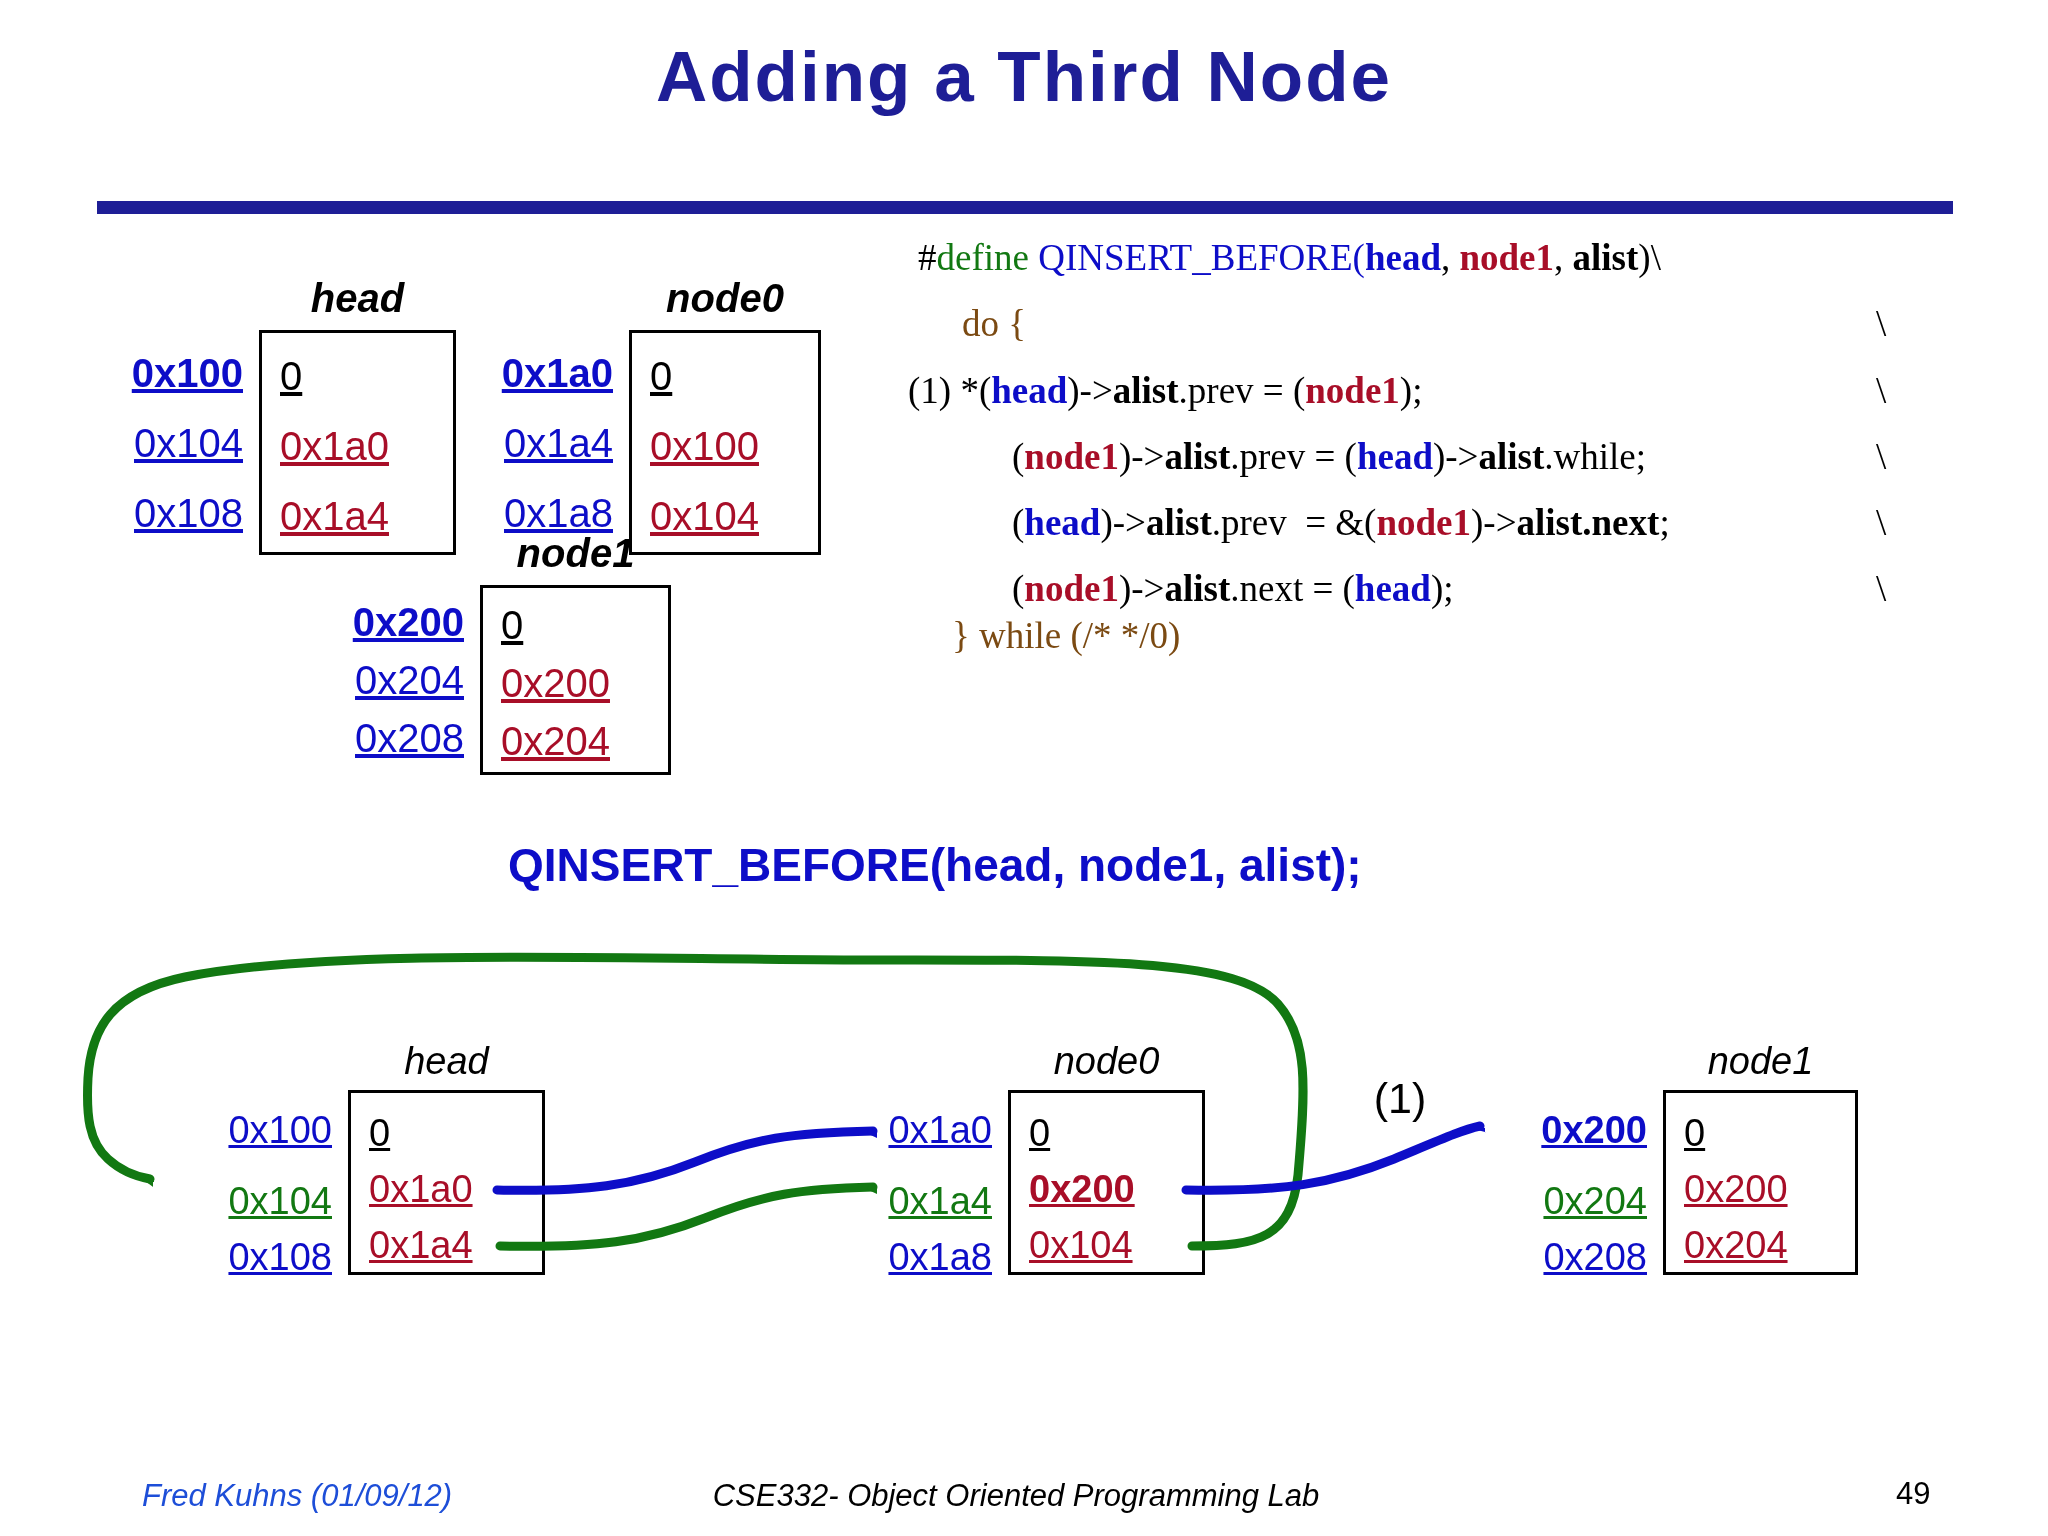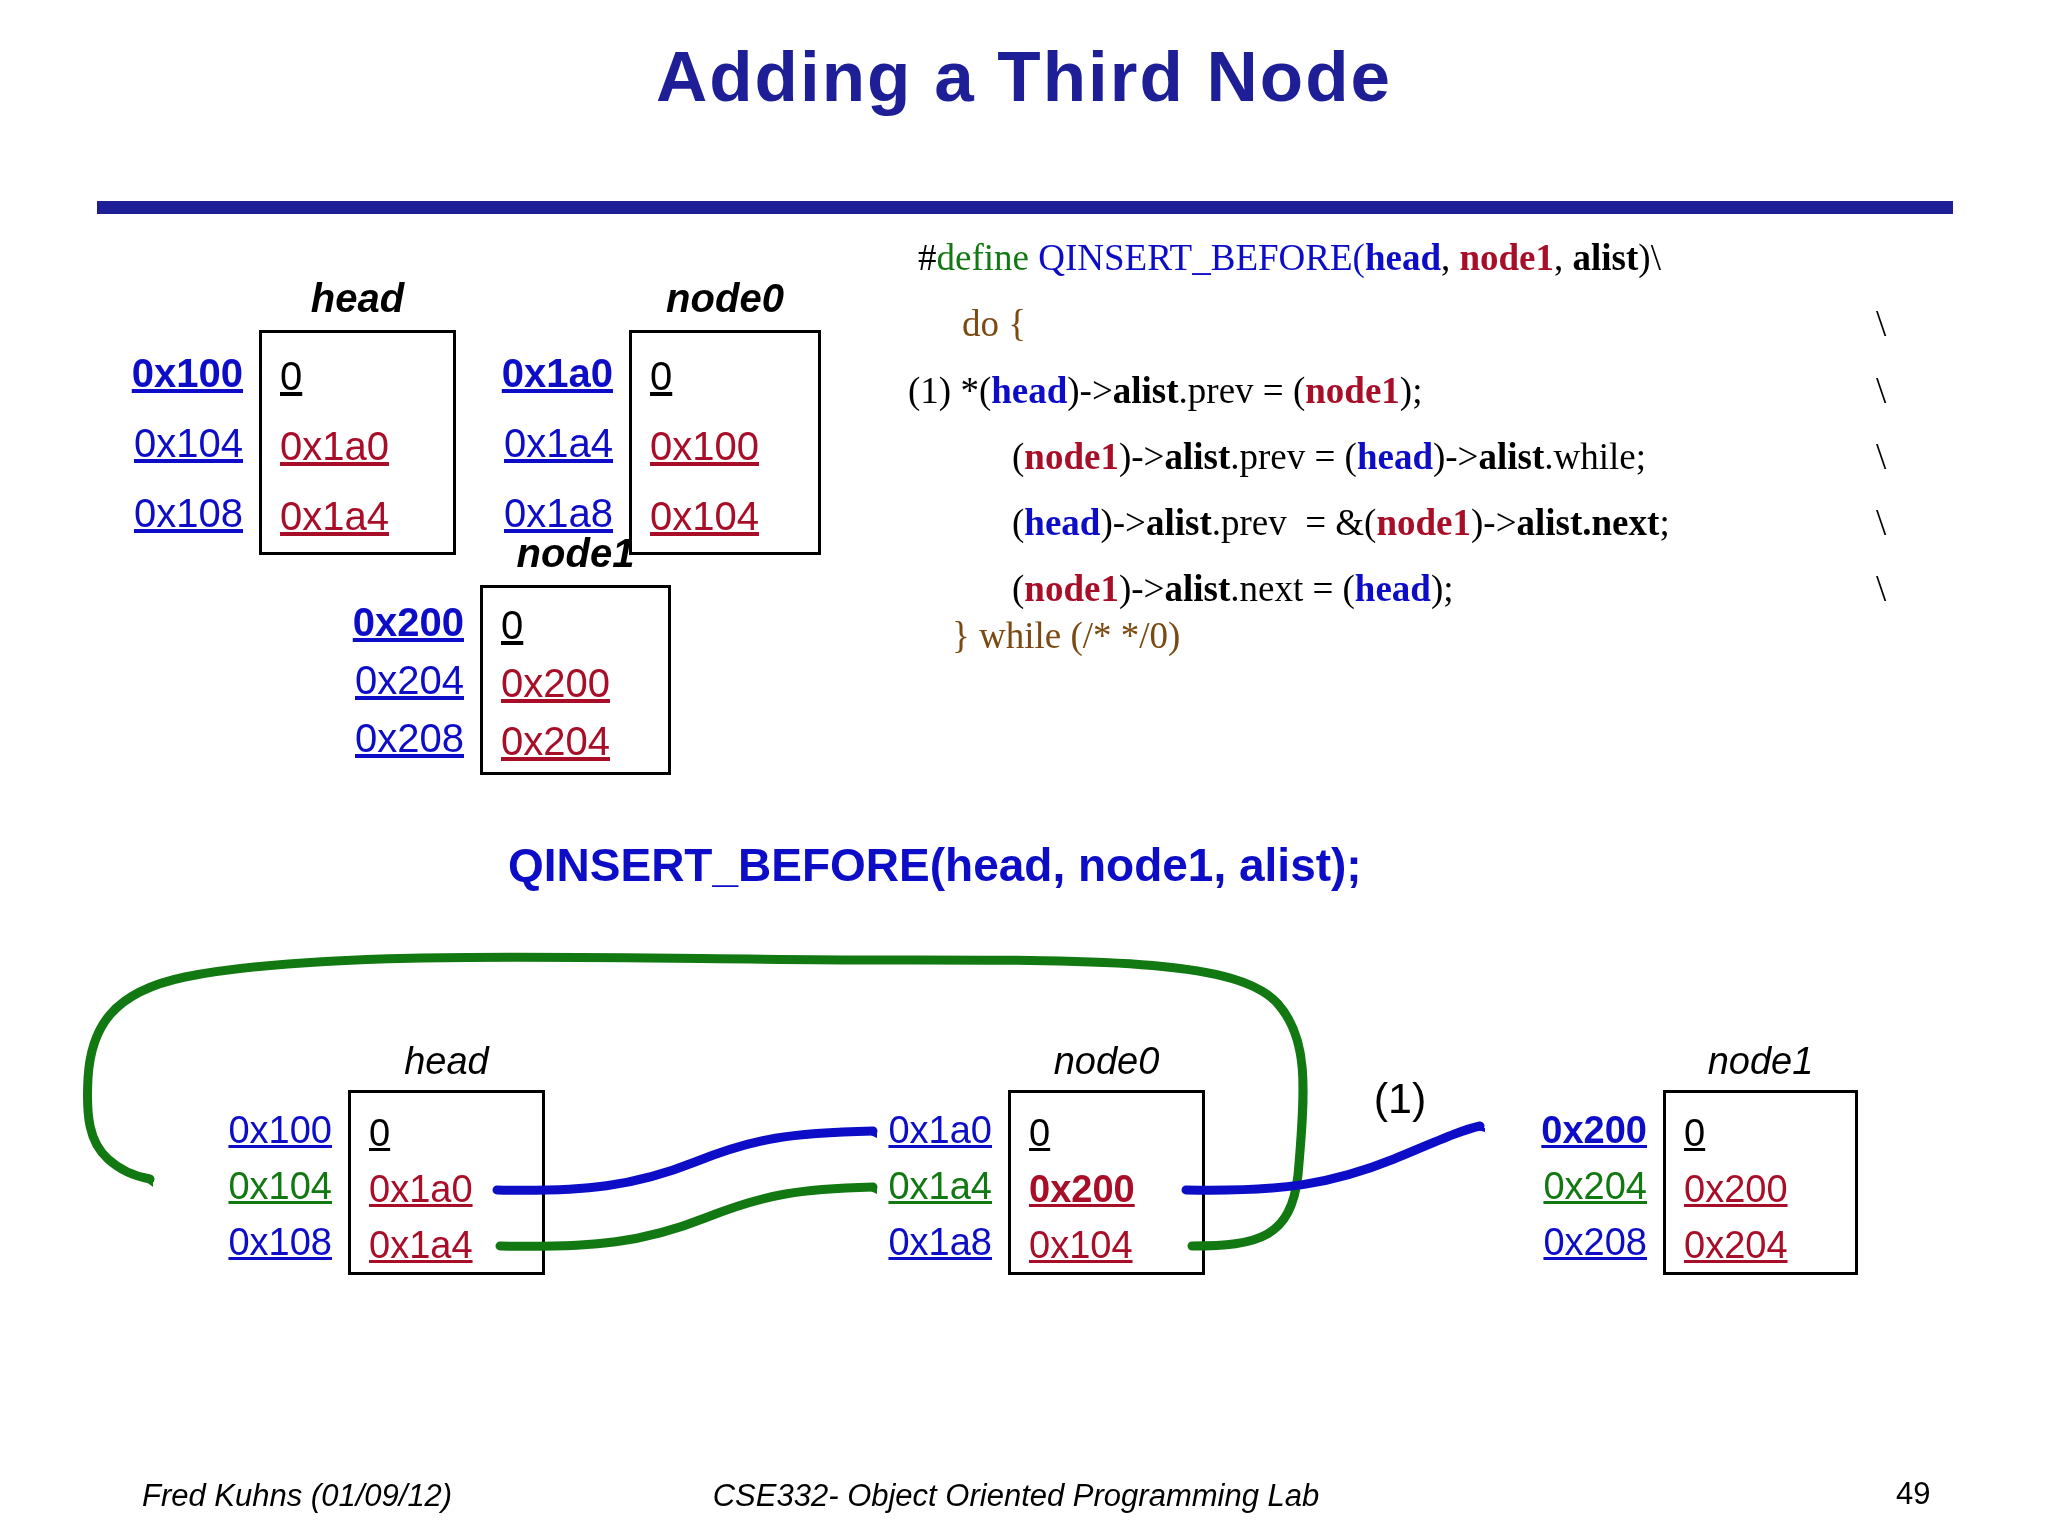--- a/index.html
+++ b/index.html
@@ -3,21 +3,21 @@
 <meta charset="utf-8">
 <style>
   html,body{margin:0;padding:0;background:#fff;}
   #slide{position:relative;width:2048px;height:1536px;background:#fff;overflow:hidden;
          font-family:"Liberation Sans",sans-serif;}
   .abs{position:absolute;}
 
   
   .c-black{color:#000;}
   .c-blue{color:var(--blue,#0d0dc8);}
-  .c-green{color:var(--green,#127812);}
+  .c-green{color:var(--green,#127812);margin-top:15px;}
   .c-crimson{color:var(--crimson,#a80e28);}
   .c-brown{color:var(--brown,#7b4a12);}
   .bold{font-weight:bold;}
 
   #title{left:0;top:36px;width:2048px;text-align:center;font-size:71px;font-weight:bold;
          letter-spacing:2px;color:var(--navy,#1e1e96);}
   #title-rule{left:97px;top:201px;width:1856px;height:13px;background:var(--navy,#1e1e96);}
 
   
   .code-line{position:absolute;font-family:"Liberation Serif",serif;font-size:37px;
@@ -35,21 +35,21 @@
   .mt-addrs{position:absolute;left:0;}
 
   #call-line{left:508px;top:838px;font-size:46px;color:var(--blue,#0d0dc8);white-space:pre;font-weight:bold;}
   #step-label{left:1352px;top:1074px;width:96px;text-align:center;font-size:43px;color:#000;}
 
   #arrows{left:0;top:0;pointer-events:none;}
   .arrow{fill:none;stroke-width:9;stroke-linecap:round;}
   .arrow-blue{stroke:var(--blue,#0d0dc8);}
   .arrow-green{stroke:var(--green,#127812);}
 
-  #footer-author{left:142px;top:1478px;font-size:31px;font-style:italic;color:#000000;}
+  #footer-author{left:142px;top:1478px;font-size:31px;font-style:italic;color:#1d4ed8;}
   #footer-course{left:0;top:1478px;width:2032px;text-align:center;font-size:31px;font-style:italic;color:#000;}
   #footer-page{left:1896px;top:1476px;font-size:31px;color:#000;}
 </style>
 </head>
 <body>
 
 <div id="slide">
 
   <div id="title" class="abs">Adding a Third Node</div>
   <div id="title-rule" class="abs"></div>

